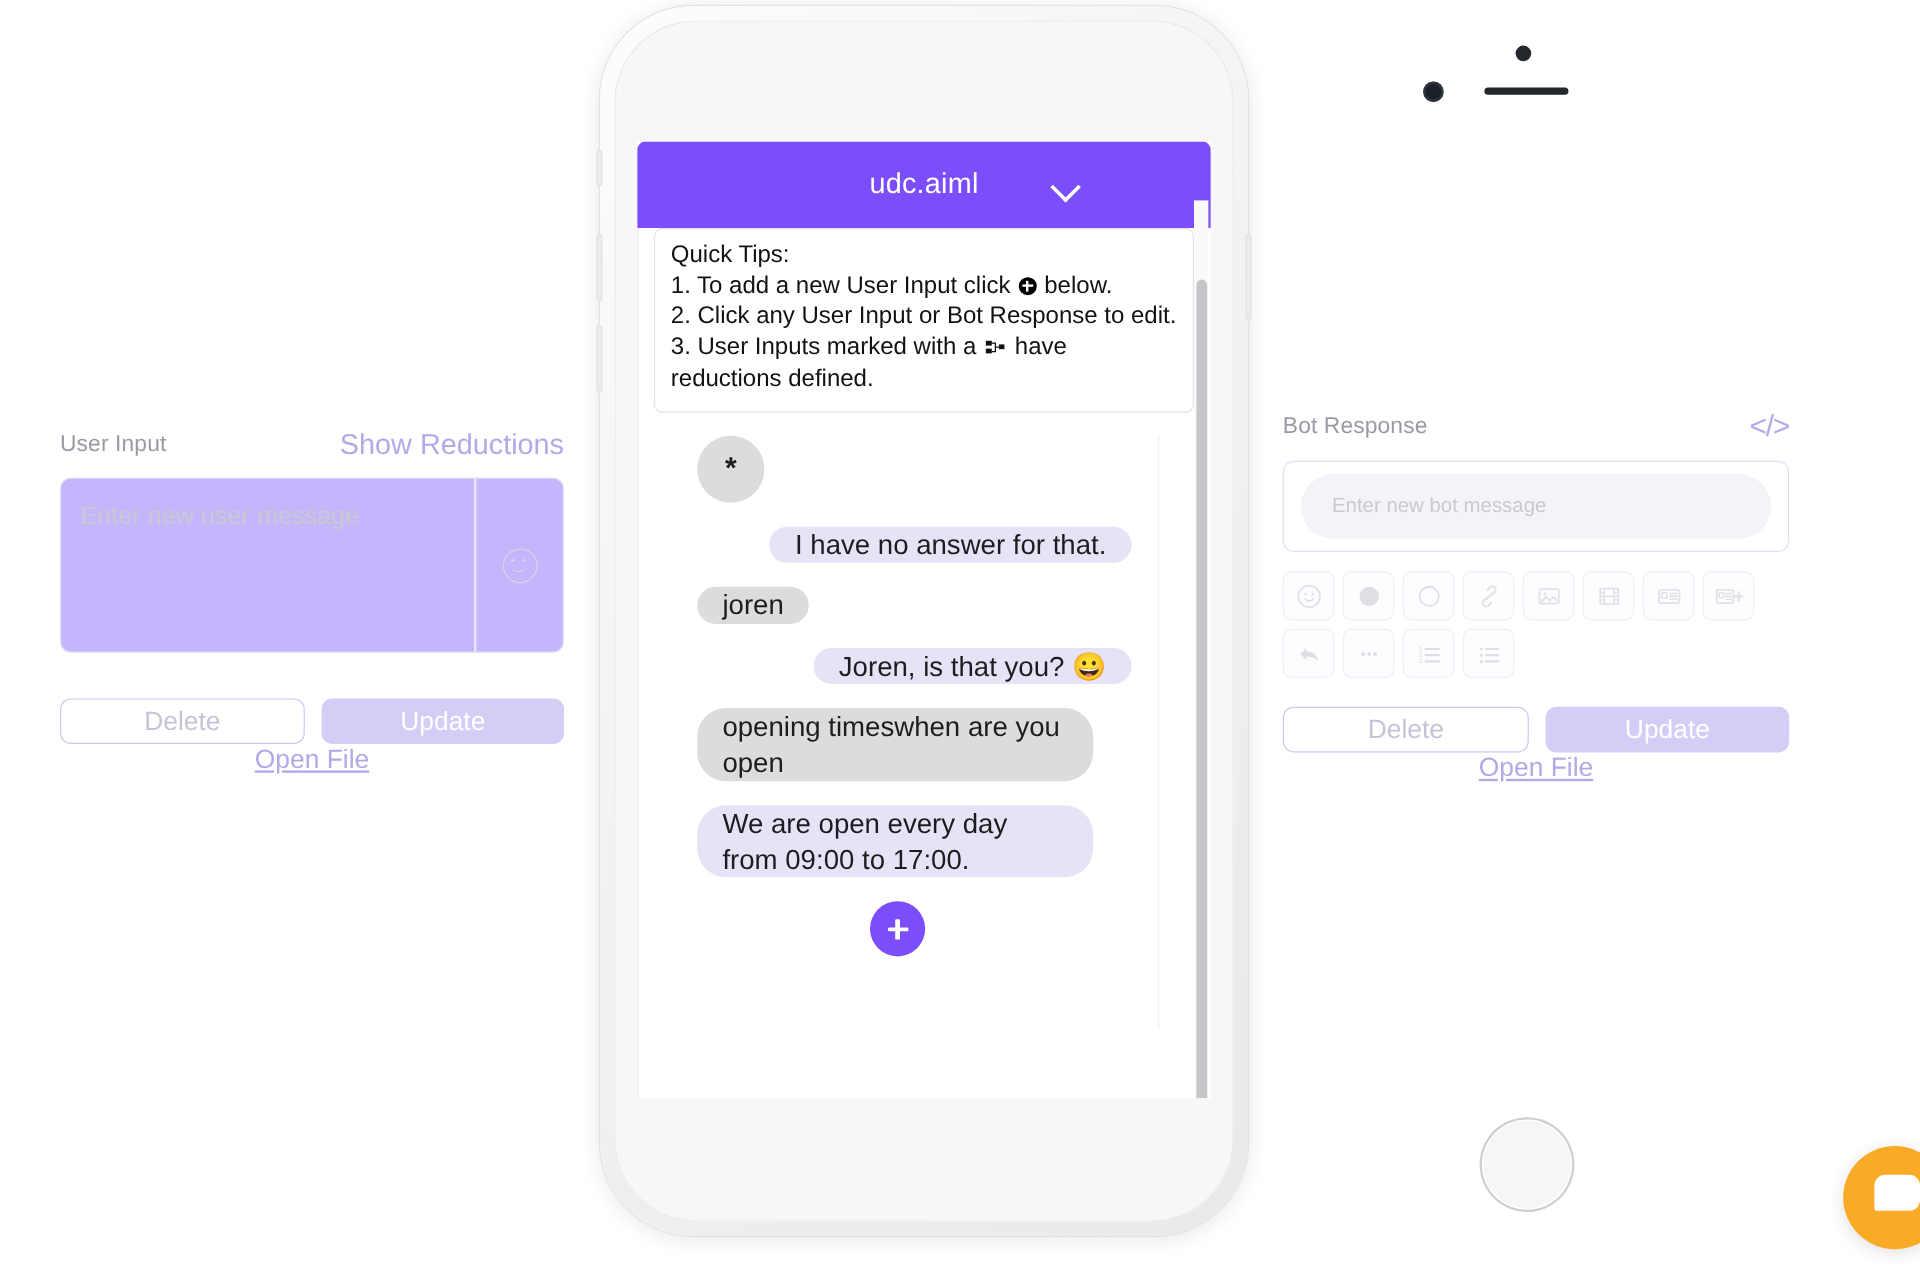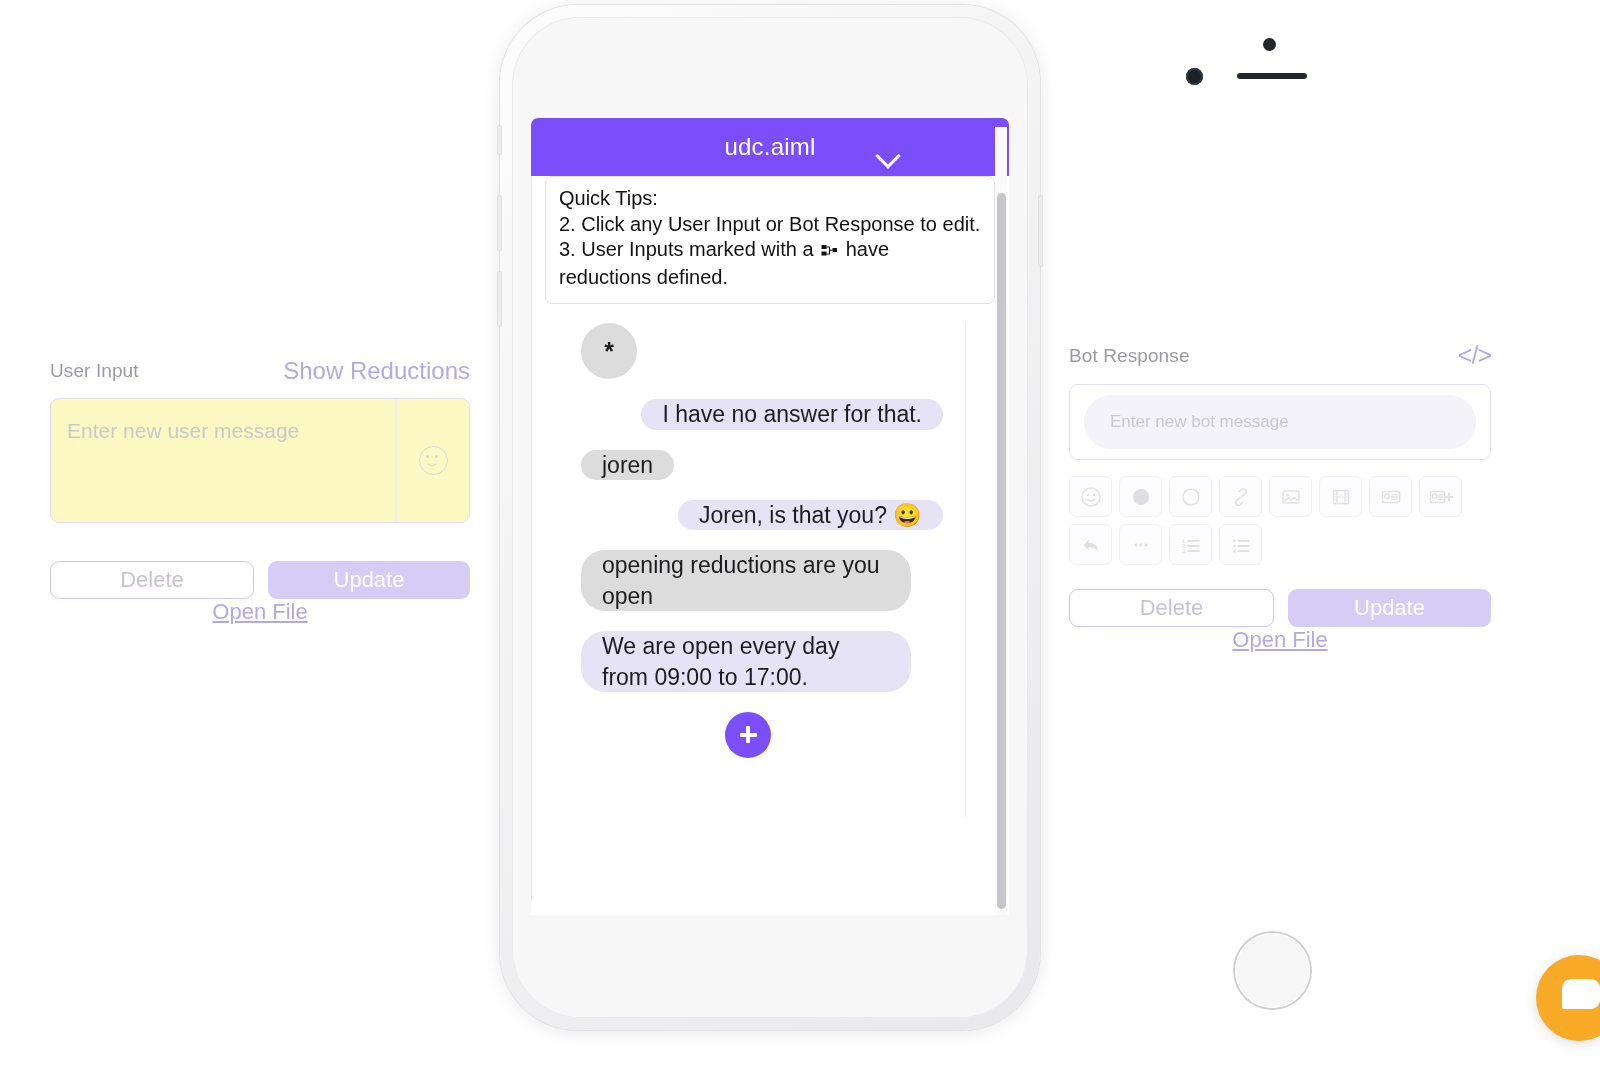--- a/index.html
+++ b/index.html
@@ -39,24 +39,24 @@
     right: 0;
     top: -3px;
     font-size: 24px;
     color: #b3a9e8;
     cursor: pointer;
     white-space: nowrap;
   }
   .ui-box {
     position: relative;
     margin-top: 8px;
-    height: 125px;
+    height: 146px;
     border: 1px solid #e3e0f2;
     border-radius: 9px;
-    background: #fef9c3;
+    background: #c4b5fd;
     display: flex;
     box-sizing: border-box;
   }
   .ui-textarea {
     flex: 1;
     border: none;
     border-right: 1px solid #eceaf6;
     outline: none;
     resize: none;
     background: transparent;
@@ -264,21 +264,21 @@
   .screen {
     position: absolute;
     left: 531px; top: 118px;
     width: 478px;
     height: 797px;
     background: #ffffff;
     overflow: hidden;
   }
   .app-header {
     position: relative;
-    height: 58px;
+    height: 72px;
     background: #7c4dfa;
     border-radius: 7px 7px 0 0;
     display: flex;
     align-items: center;
     justify-content: center;
   }
   .app-title {
     color: #ffffff;
     font-size: 24px;
     letter-spacing: .2px;
@@ -566,20 +566,21 @@
 
     <div class="app-header">
       <span class="app-title">udc.aiml</span>
       <span class="chev"></span>
     </div>
 
     <div class="screen-body">
 
       <div class="tips-box">
         <div class="tips-line">Quick Tips:</div>
+        <div class="tips-line"><span>1. To add a new User Input click </span><span class="tips-icon-plus"></span><span> below.</span></div>
         <div class="tips-line">2. Click any User Input or Bot Response to edit.</div>
         <div class="tips-line"><span>3. User Inputs marked with a </span><span class="tips-icon-tree"><svg width="17" height="15" viewBox="0 0 17 15">
                 <rect x="0.5" y="2" width="5" height="4" fill="#111"></rect>
                 <rect x="0.5" y="8.5" width="5" height="4" fill="#111"></rect>
                 <rect x="11.5" y="5" width="4.5" height="4" fill="#111"></rect>
                 <path d="M5.5 4h3v7h-3M8.5 7.2h3" stroke="#111" stroke-width="1.1" fill="none"></path>
               </svg></span><span> have reductions defined.</span></div>
       </div>
 
       <div class="chat-wrap">
@@ -594,21 +595,21 @@
           <div class="row right">
             <div class="bubble bot">I have no answer for that.</div>
           </div>
           <div class="row left">
             <div class="bubble user">joren</div>
           </div>
           <div class="row right">
             <div class="bubble bot">Joren, is that you? 😀</div>
           </div>
           <div class="row left">
-            <div class="bubble user">opening reductions are you open</div>
+            <div class="bubble user">opening timeswhen are you open</div>
           </div>
           <div class="row left">
             <div class="bubble bot">We are open every day from 09:00 to 17:00.</div>
           </div>
           <div class="add-fab"></div>
         </div>
       </div>
 
     </div>
   </div>

